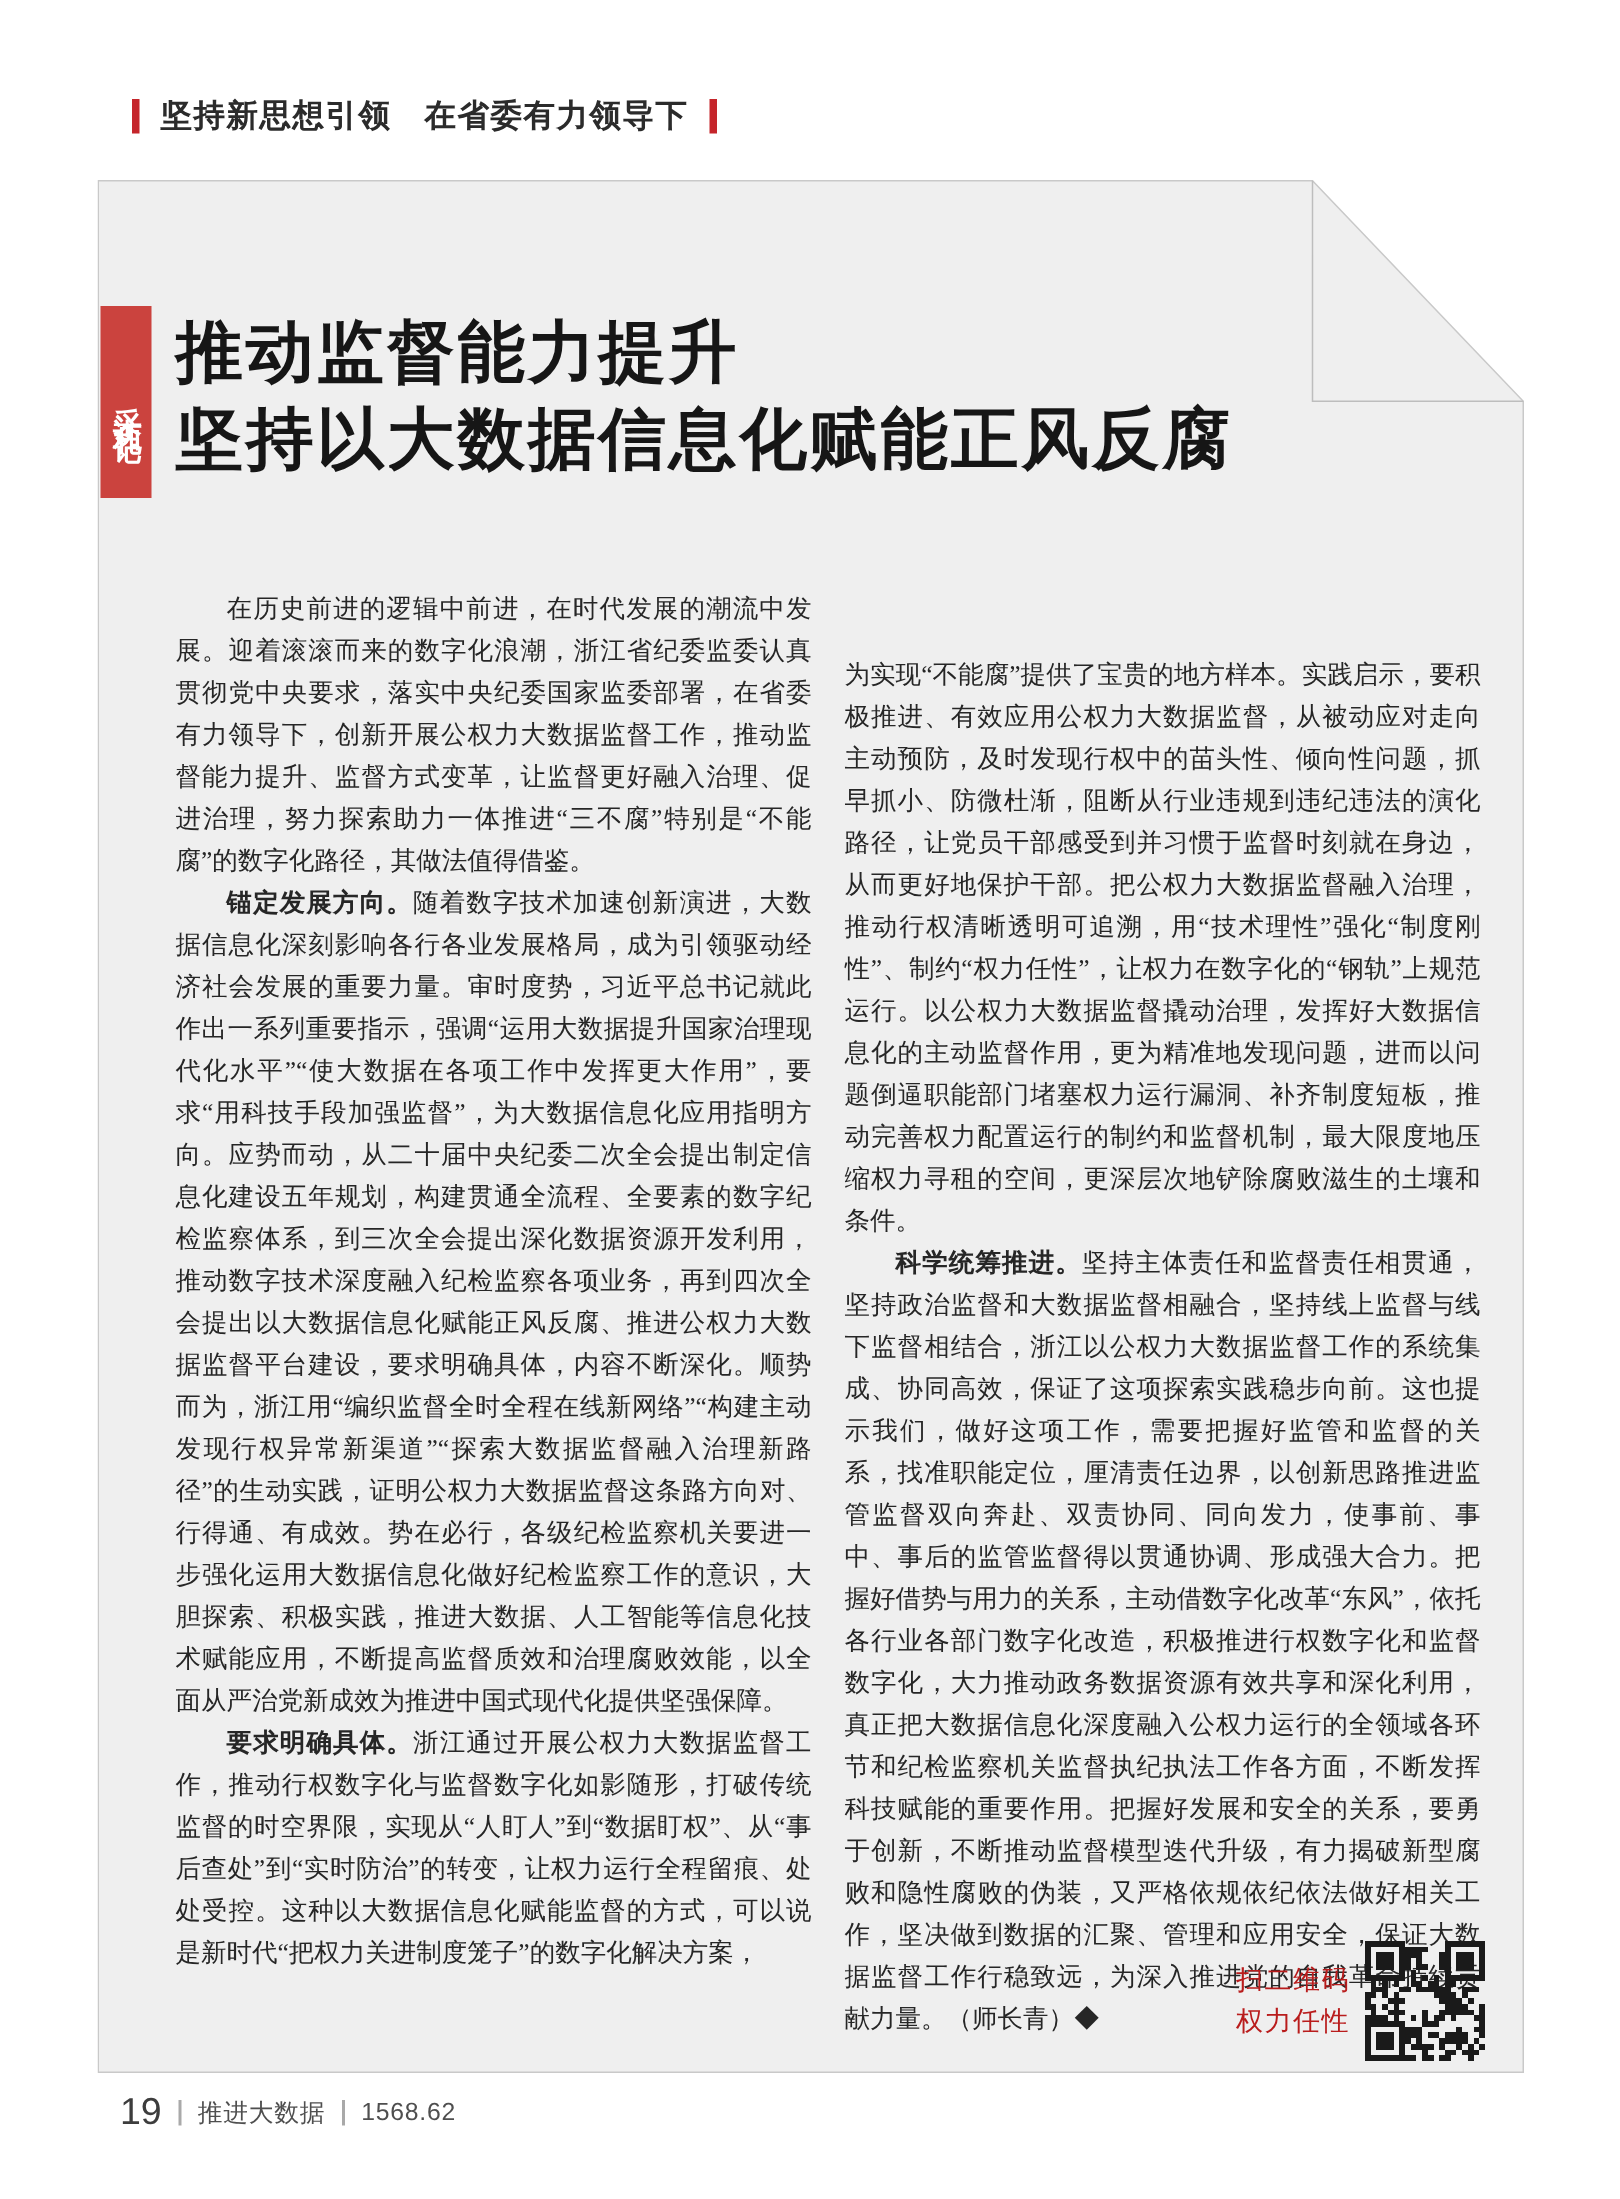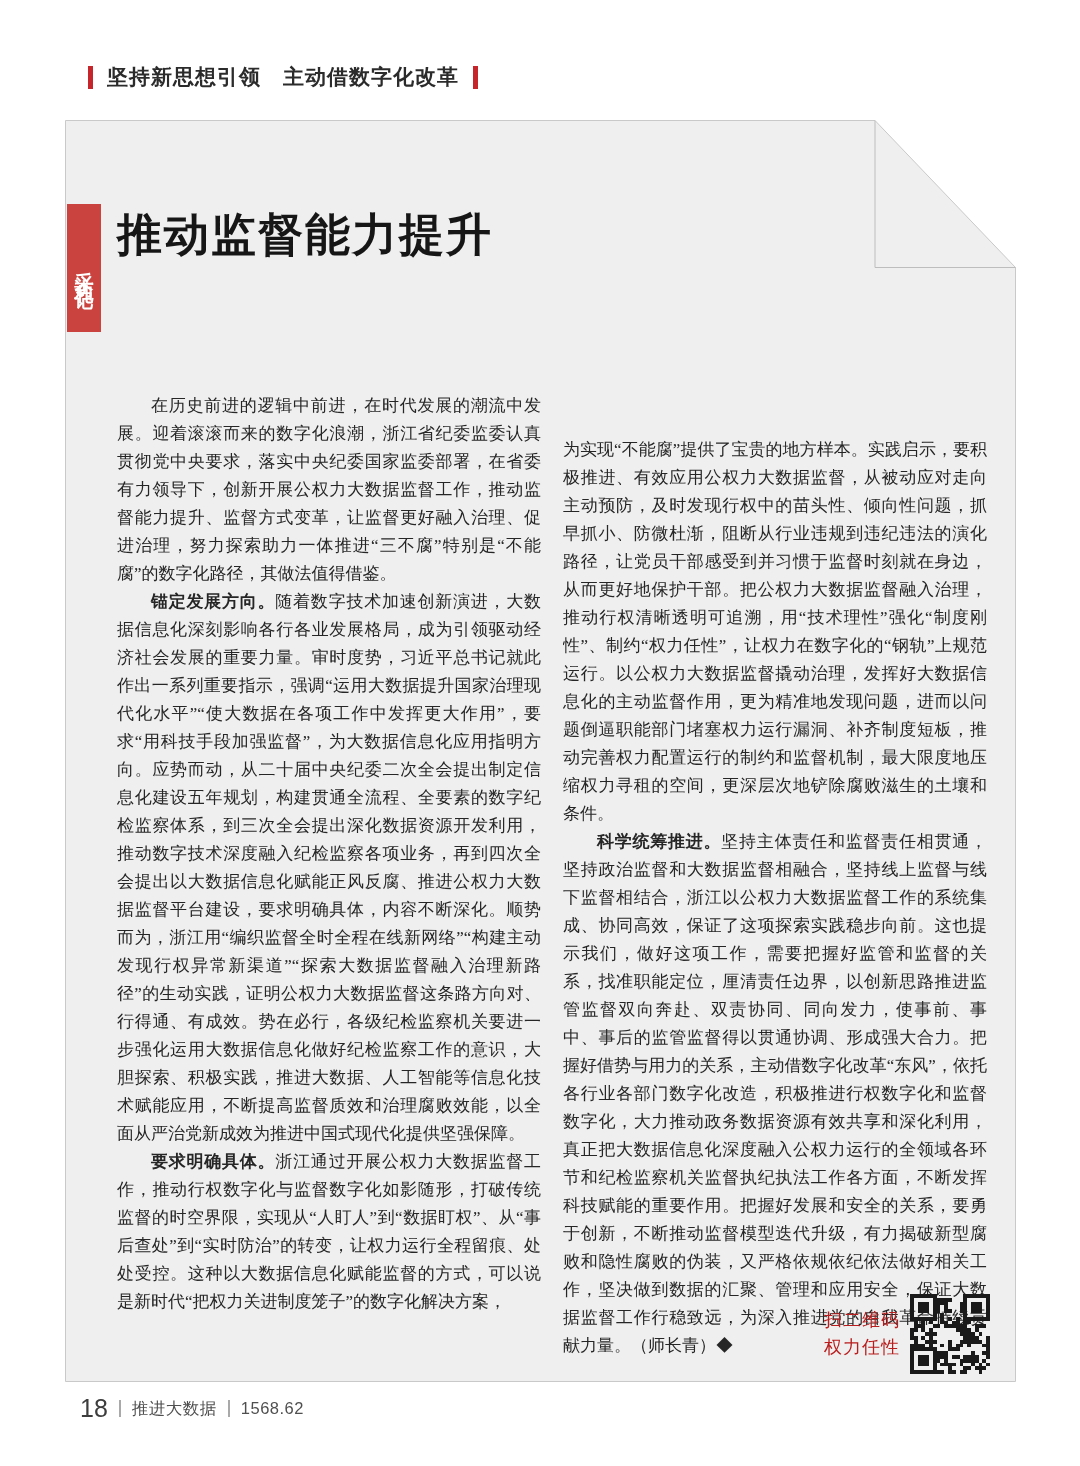--- a/index.html
+++ b/index.html
@@ -48,34 +48,35 @@
   .footer { position:absolute; left:80px; top:1394px; display:flex; align-items:center; gap:11px; color:#4a4a4a; }
   .footer .num { font-size:25px; color:#3d3d3d; }
   .footer .sep { width:2px; height:17px; background:#a9a9a9; }
   .footer .mag, .footer .issue { font-size:16.5px; letter-spacing:0.5px; color:#4f4f4f; }
 </style>
 </head>
 <body>
 
 <div class="section-header">
   <span class="red-bar"></span>
-  <span class="txt">坚持新思想引领　主动借数字化改革</span>
+  <span class="txt">坚持新思想引领　在省委有力领导下</span>
   <span class="red-bar"></span>
 </div>
 
 <div class="panel">
   <svg class="panel-bg" width="951" height="1262" viewBox="0 0 951 1262">
     <path d="M0.5,0.5 H810 L950.5,147.5 V1261.5 H0.5 Z" fill="#efefef" stroke="#c9c9c9" stroke-width="1"></path>
     <path d="M810,0.5 V147.5 H950.5" fill="none" stroke="#bdbdbd" stroke-width="1"></path>
   </svg>
 
   <div class="tab">采访札记</div>
 
   <div class="title-block">
     <div class="title-line">推动监督能力提升</div>
+    <div class="title-line">坚持以大数据信息化赋能正风反腐</div>
   </div>
 
   <div class="cols">
     <div class="col">
       <p>在历史前进的逻辑中前进，在时代发展的潮流中发展。迎着滚滚而来的数字化浪潮，浙江省纪委监委认真贯彻党中央要求，落实中央纪委国家监委部署，在省委有力领导下，创新开展公权力大数据监督工作，推动监督能力提升、监督方式变革，让监督更好融入治理、促进治理，努力探索助力一体推进“三不腐”特别是“不能腐”的数字化路径，其做法值得借鉴。</p>
       <p><span class="lead">锚定发展方向。</span><span>随着数字技术加速创新演进，大数据信息化深刻影响各行各业发展格局，成为引领驱动经济社会发展的重要力量。审时度势，习近平总书记就此作出一系列重要指示，强调“运用大数据提升国家治理现代化水平”“使大数据在各项工作中发挥更大作用”，要求“用科技手段加强监督”，为大数据信息化应用指明方向。应势而动，从二十届中央纪委二次全会提出制定信息化建设五年规划，构建贯通全流程、全要素的数字纪检监察体系，到三次全会提出深化数据资源开发利用，推动数字技术深度融入纪检监察各项业务，再到四次全会提出以大数据信息化赋能正风反腐、推进公权力大数据监督平台建设，要求明确具体，内容不断深化。顺势而为，浙江用“编织监督全时全程在线新网络”“构建主动发现行权异常新渠道”“探索大数据监督融入治理新路径”的生动实践，证明公权力大数据监督这条路方向对、行得通、有成效。势在必行，各级纪检监察机关要进一步强化运用大数据信息化做好纪检监察工作的意识，大胆探索、积极实践，推进大数据、人工智能等信息化技术赋能应用，不断提高监督质效和治理腐败效能，以全面从严治党新成效为推进中国式现代化提供坚强保障。</span></p>
       <p><span class="lead">要求明确具体。</span><span>浙江通过开展公权力大数据监督工作，推动行权数字化与监督数字化如影随形，打破传统监督的时空界限，实现从“人盯人”到“数据盯权”、从“事后查处”到“实时防治”的转变，让权力运行全程留痕、处处受控。这种以大数据信息化赋能监督的方式，可以说是新时代“把权力关进制度笼子”的数字化解决方案，</span></p>
     </div>
     <div class="col">
       <p class="no-indent">为实现“不能腐”提供了宝贵的地方样本。实践启示，要积极推进、有效应用公权力大数据监督，从被动应对走向主动预防，及时发现行权中的苗头性、倾向性问题，抓早抓小、防微杜渐，阻断从行业违规到违纪违法的演化路径，让党员干部感受到并习惯于监督时刻就在身边，从而更好地保护干部。把公权力大数据监督融入治理，推动行权清晰透明可追溯，用“技术理性”强化“制度刚性”、制约“权力任性”，让权力在数字化的“钢轨”上规范运行。以公权力大数据监督撬动治理，发挥好大数据信息化的主动监督作用，更为精准地发现问题，进而以问题倒逼职能部门堵塞权力运行漏洞、补齐制度短板，推动完善权力配置运行的制约和监督机制，最大限度地压缩权力寻租的空间，更深层次地铲除腐败滋生的土壤和条件。</p>
@@ -330,18 +331,18 @@
           <rect x="11" y="20" width="1" height="1"></rect>
           <rect x="13" y="20" width="1" height="1"></rect>
           <rect x="14" y="20" width="1" height="1"></rect>
           <rect x="18" y="20" width="1" height="1"></rect>
         </svg>
       </div>
   </div>
 </div>
 
 <div class="footer">
-  <span class="num">18</span>
+  <span class="num">19</span>
   <span class="sep"></span>
   <span class="mag">推进大数据</span>
   <span class="sep"></span>
   <span class="issue">1568.62</span>
 </div>
 
 </body></html>

